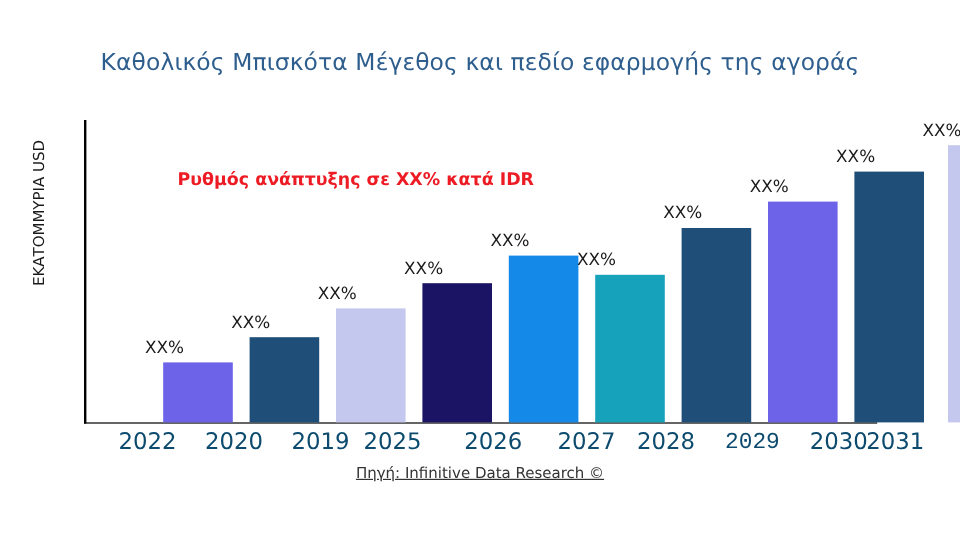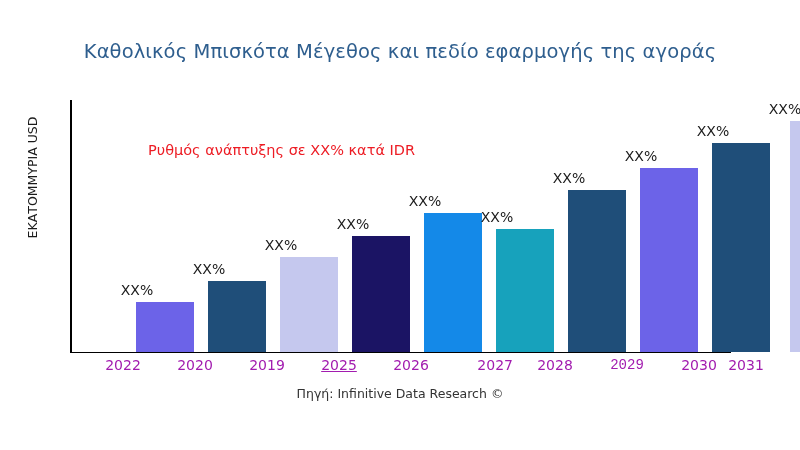--- a/index.html
+++ b/index.html
@@ -63,21 +63,21 @@
     height: 1.6px;
     background: #000000;
   }
 
   
   .annotation {
     position: absolute;
     left: 148px;
     top: 142px;
     font-size: 14.5px;
-    font-weight: normal;
+    font-weight: bold;
     color: #ED1C24;
     white-space: nowrap;
   }
 
   
   .plot {
     position: absolute;
     left: 70px;
     top: 100px;
     width: 730px;
@@ -107,35 +107,36 @@
     position: absolute;
     left: 70px;
     top: 357px;
     width: 730px;
     height: 24px;
   }
   .xtick {
     position: absolute;
     top: 0;
     text-align: center;
-    font-size: 14px;
-    color: #a21caf;
+    font-size: 19px;
+    color: #0c4a6e;
     white-space: nowrap;
   }
 
   
   .source {
     position: absolute;
     left: 0;
     top: 386px;
     width: 800px;
     text-align: center;
     font-size: 12.5px;
     color: #333333;
     white-space: nowrap;
+    text-decoration: underline;
   }
 </style>
 </head>
 <body>
 
 <div id="chart-root">
 
   <div class="chart-title">Καθολικός Μπισκότα Μέγεθος και πεδίο εφαρμογής της αγοράς</div>
 
   <div class="ylabel">ΕΚΑΤΟΜΜΥΡΙΑ USD</div>
@@ -185,21 +186,21 @@
       <div class="bar-group" style="left: 691.5px; width: 19px; height: 252px;">
         <div class="bar" style="height: 231px; background: rgb(197, 200, 238);"></div>
         <div class="bar-label" style="bottom: 235px;">XX%</div>
       </div>
     </div>
 
   <div class="xticks" id="xticks">
       <div class="xtick" style="left: 23px; width: 60px;">2022</div>
       <div class="xtick" style="left: 95px; width: 60px;">2020</div>
       <div class="xtick" style="left: 167px; width: 60px;">2019</div>
-      <div class="xtick" style="left: 239px; width: 60px; text-decoration: underline;">2025</div>
+      <div class="xtick" style="left: 227px; width: 60px;">2025</div>
       <div class="xtick" style="left: 311px; width: 60px;">2026</div>
       <div class="xtick" style="left: 383px; width: 60px; text-align: right;">2027</div>
       <div class="xtick" style="left: 455px; width: 60px;">2028</div>
       <div class="xtick" style="left: 527px; width: 60px; font-family: Liberation Mono, monospace;">2029</div>
       <div class="xtick" style="left: 599px; width: 60px;">2030</div>
       <div class="xtick" style="left: 646px; width: 60px;">2031</div>
     </div>
 
   <div class="source">Πηγή: Infinitive Data Research ©</div>
 

